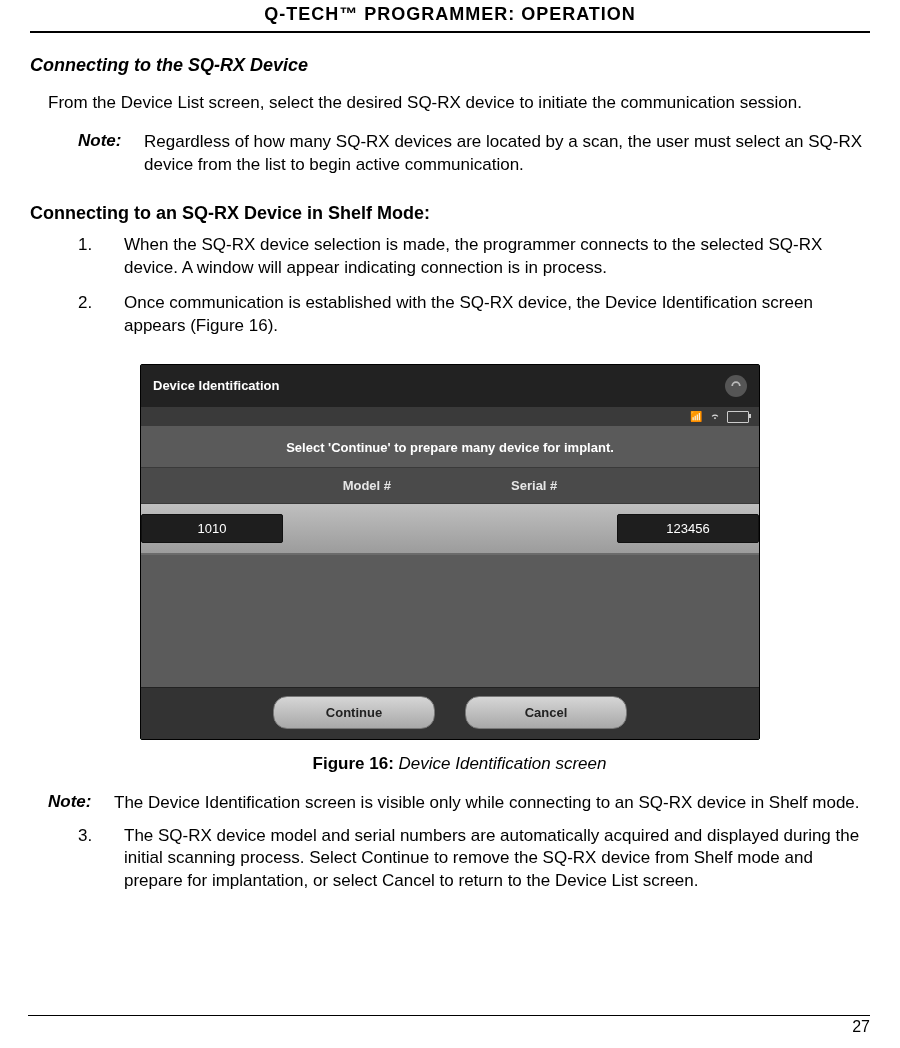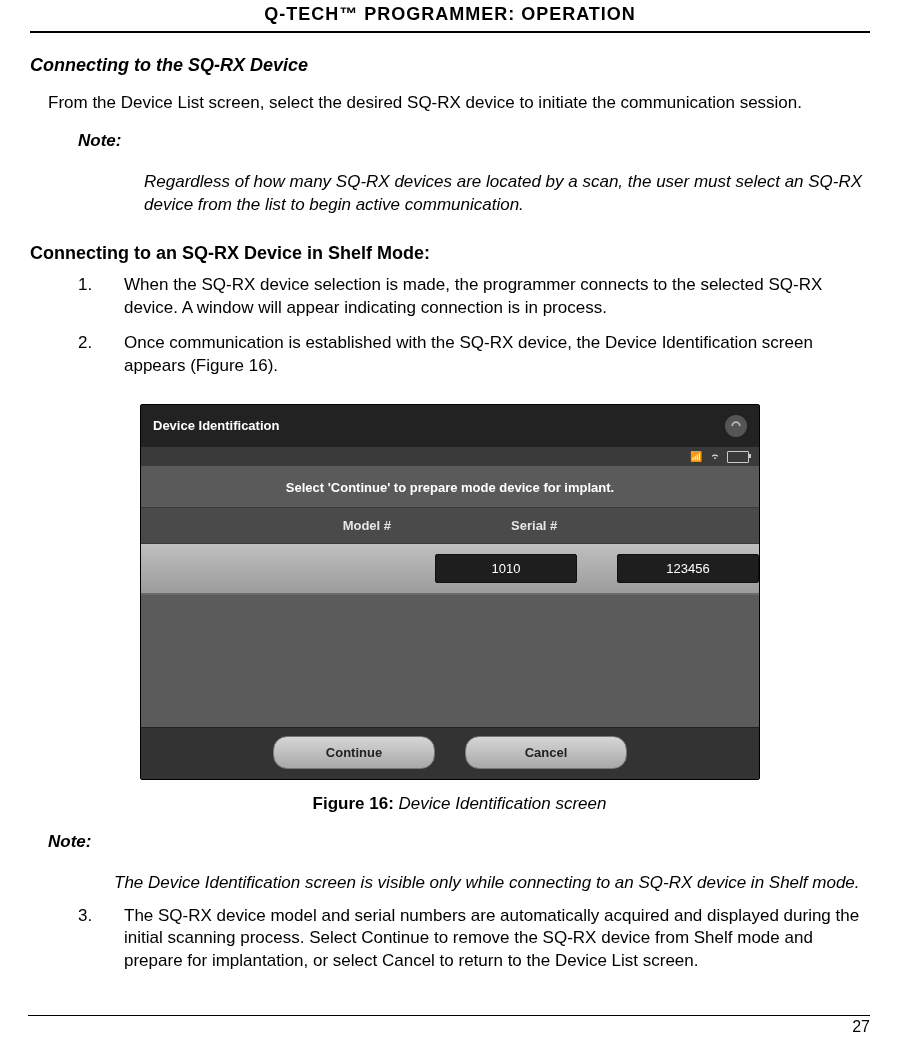--- a/index.html
+++ b/index.html
@@ -40,23 +40,21 @@
     margin: 8px 0 0 48px;
     font-size: 17px;
   }
   .note-block .note-label {
     font-weight: 700;
     font-style: italic;
     width: 66px;
     flex: 0 0 66px;
   }
   .note-block .note-text {
-    font-style: italic;
     line-height: 1.35;
-    margin-top: 40px;
   }
   .subheading {
     font-weight: 700;
     font-size: 18px;
     margin: 26px 0 10px 0;
   }
   .ol {
     margin: 0 0 0 48px;
   }
   .ol-item {
@@ -136,21 +134,21 @@
     color: #e6e6e6;
     font-weight: 700;
     font-size: 13px;
     padding: 10px 0;
     border-top: 1px solid #3a3a3a;
     border-bottom: 1px solid #3a3a3a;
   }
   .device-row {
     background: linear-gradient(#bfbfbf, #9c9c9c);
     display: flex;
-    justify-content: flex-end;
+    justify-content: space-between;
     gap: 40px;
     padding: 10px 0;
     border-bottom: 2px solid #6b6b6b;
   }
   .device-field {
     background: #1e1e1e;
     color: #fff;
     width: 140px;
     text-align: center;
     padding: 6px 0;
@@ -246,21 +244,21 @@
       </div>
       <div class="device-statusbar">
         <span class="text-icon">📶</span>
         <span class="wifi-icon">
           <svg width="12" height="10" viewBox="0 0 24 24">
               <path fill="#ddd" d="M12 20l-3-3a4 4 0 016 0l-3 3zm-6-6l-2-2a12 12 0 0116 0l-2 2a9 9 0 00-12 0z"></path>
             </svg>
         </span>
         <span class="battery-icon"><span class="battery-fill"></span></span>
       </div>
-      <div class="device-instruction">Select 'Continue' to prepare mode device for implant.</div>
+      <div class="device-instruction">Select 'Continue' to prepare many device for implant.</div>
       <div class="device-columns">
         <span>Model #</span>
         <span>Serial #</span>
       </div>
       <div class="device-row">
         <div class="device-field">1010</div>
         <div class="device-field">123456</div>
       </div>
       <div class="device-body-space"></div>
       <div class="device-buttons">

